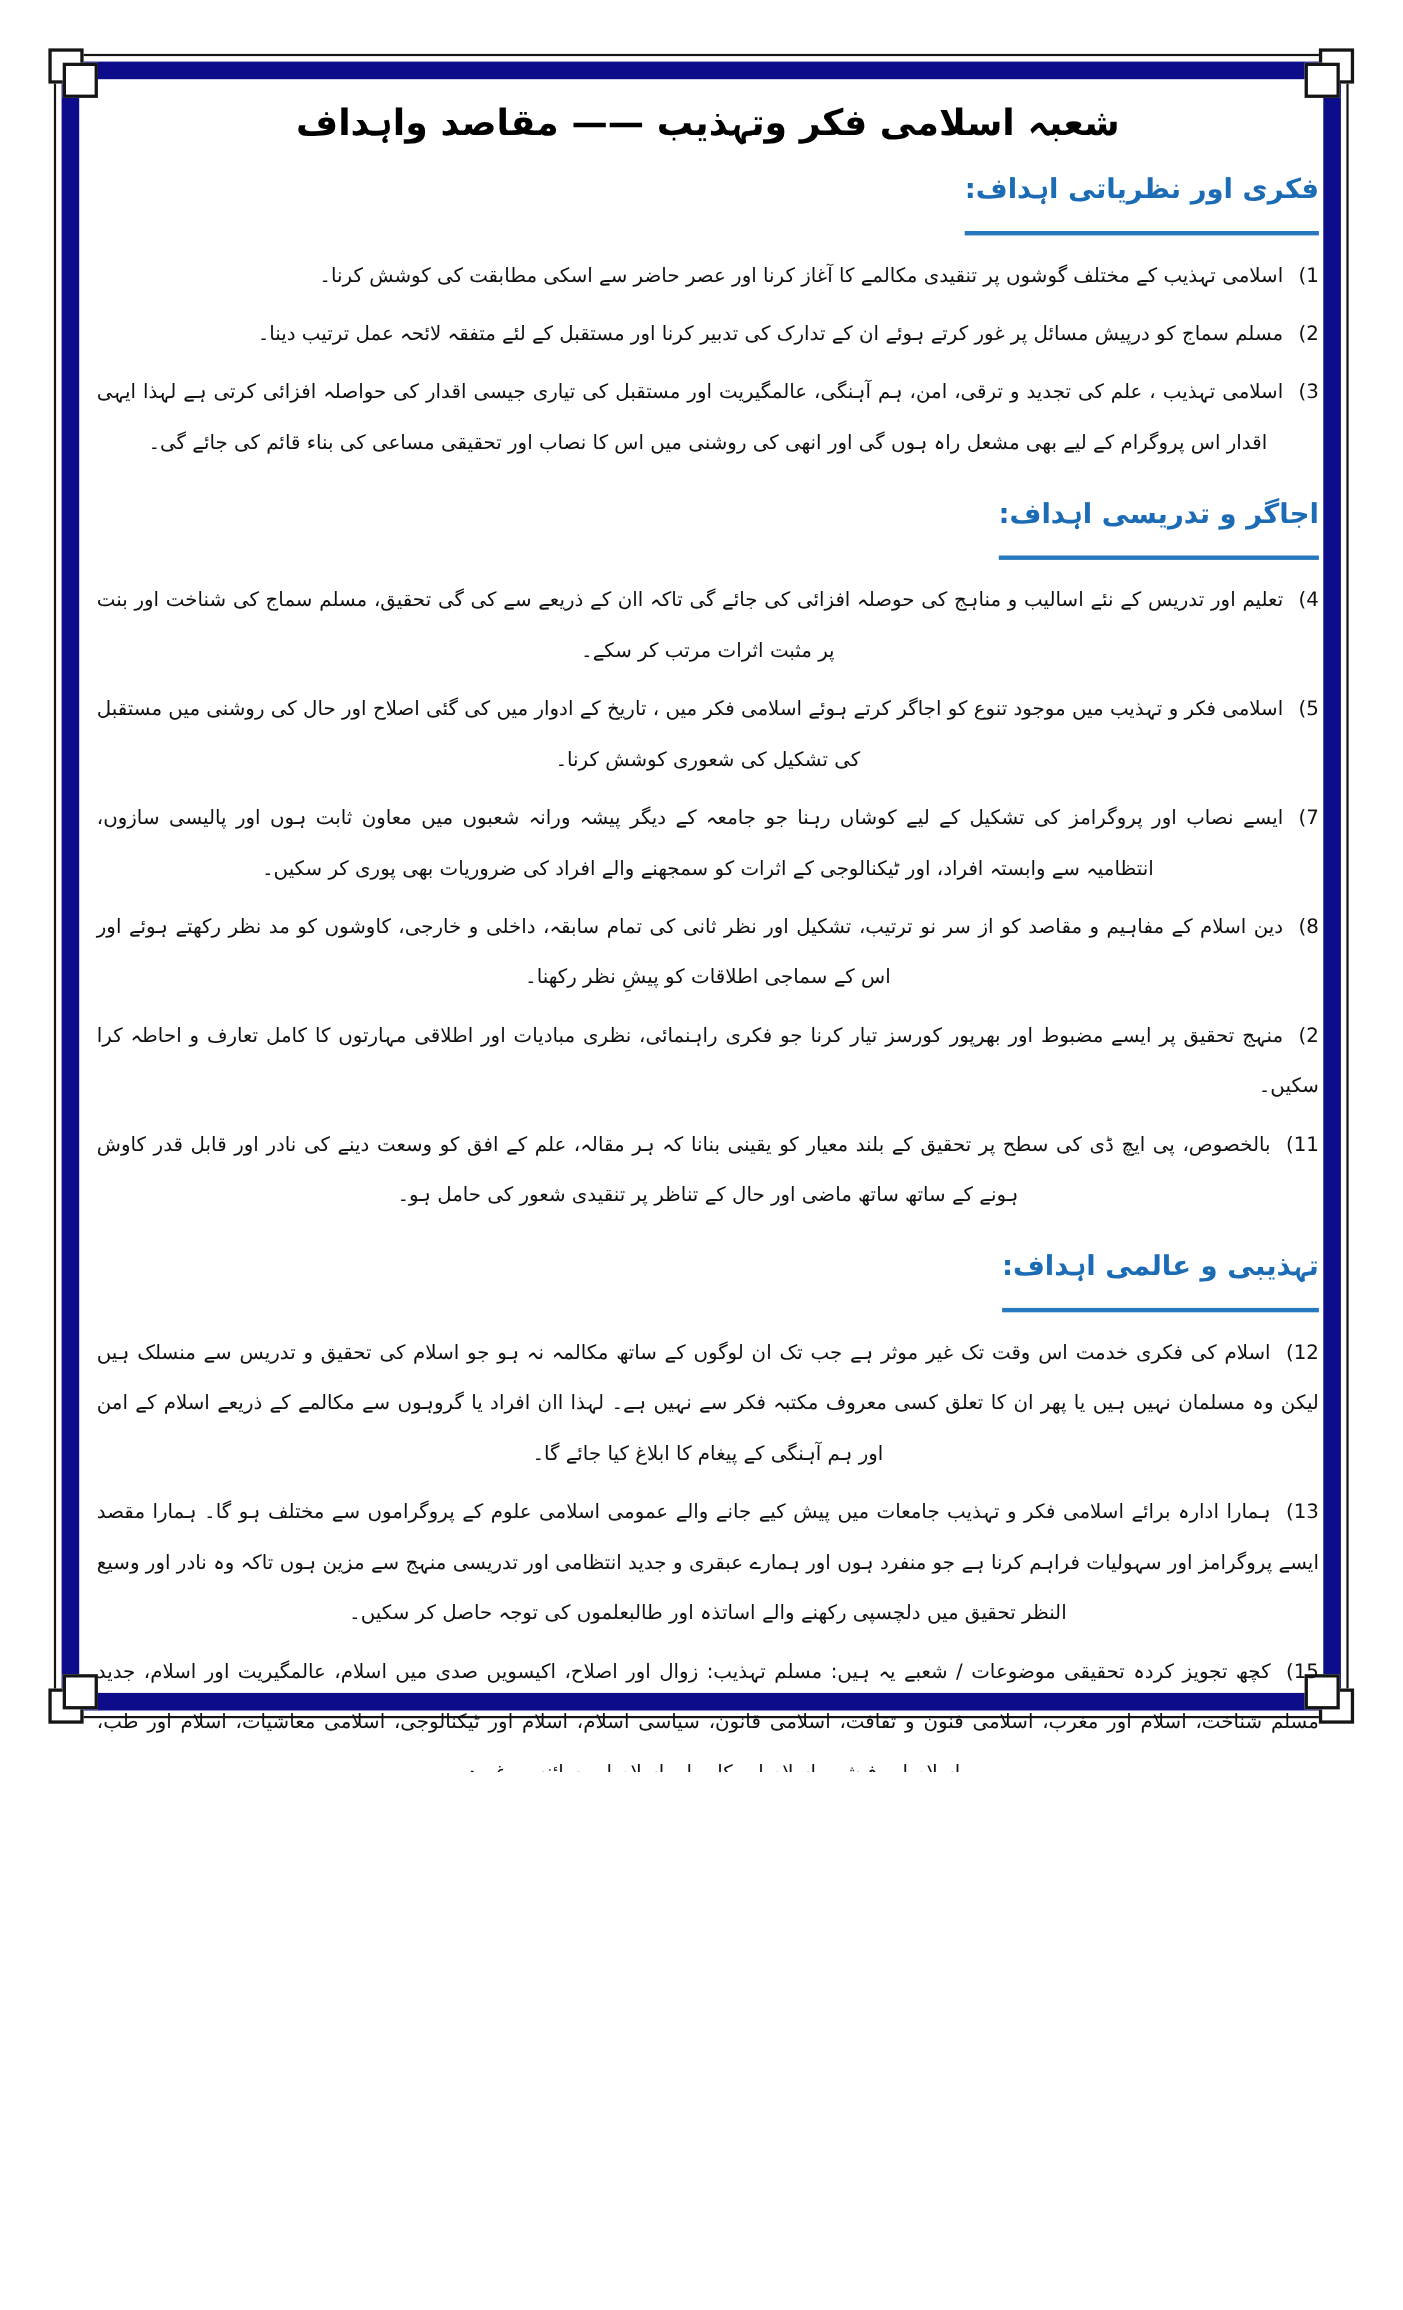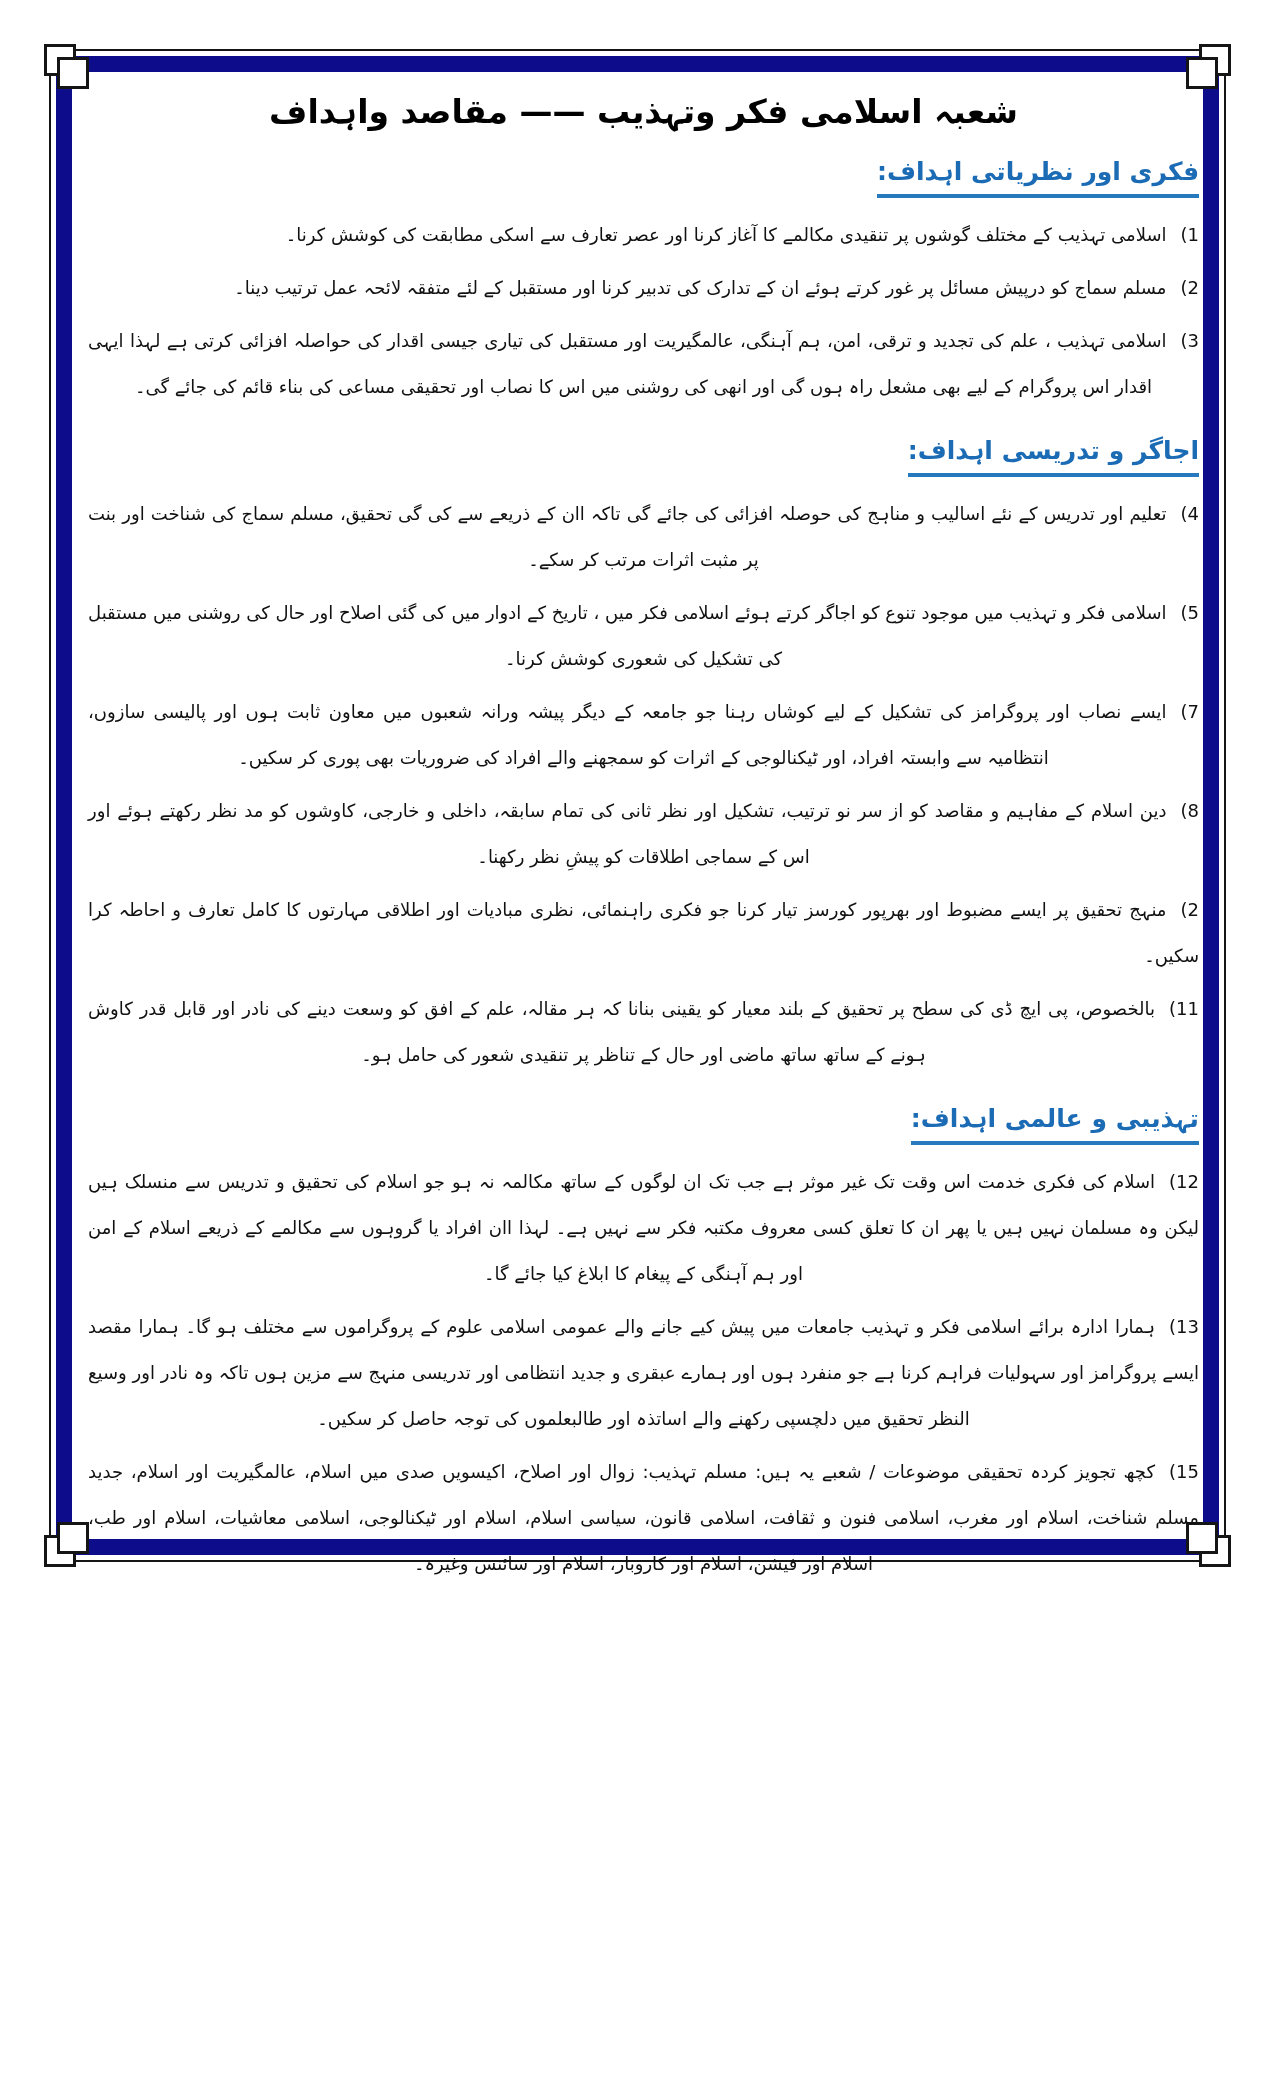--- a/index.html
+++ b/index.html
@@ -40,21 +40,21 @@
     font-size:33px;font-weight:bold;color:#000000;
     letter-spacing:0px;
   }
   .section{margin-top:26px;}
   .sec-heading{
     display:inline-block;
     margin:0 0 14px 0;
     font-size:25px;font-weight:bold;
     color:#1b6bb5;
     border-bottom:4px solid #2679bd;
-    padding-bottom:8px;
+    padding-bottom:24px;
   }
   .item{
     margin:0 0 7px 0;
     font-size:18px;
     line-height:46px;
     text-align:justify;
     text-align-last:center;
   }
   .item.short{text-align-last:right;}
   .item .num{padding-left:14px;white-space:nowrap;}
@@ -104,21 +104,21 @@
   <div class="corner c-bl-b"></div>
   <div class="corner c-br-a"></div>
   <div class="corner c-br-b"></div>
 
   <div class="content">
 
     <h1 class="doc-title">شعبہ اسلامی فکر وتہذیب —— مقاصد واہداف</h1>
 
     <div class="section">
       <h2 class="sec-heading">فکری اور نظریاتی اہداف:</h2>
-      <p class="item short"><span class="num">1)</span><span>اسلامی تہذیب کے مختلف گوشوں پر تنقیدی مکالمے کا آغاز کرنا اور عصر تعارف سے اسکی مطابقت کی کوشش کرنا۔</span></p>
+      <p class="item short"><span class="num">1)</span><span>اسلامی تہذیب کے مختلف گوشوں پر تنقیدی مکالمے کا آغاز کرنا اور عصر حاضر سے اسکی مطابقت کی کوشش کرنا۔</span></p>
       <p class="item short"><span class="num">2)</span><span>مسلم سماج کو درپیش مسائل پر غور کرتے ہوئے ان کے تدارک کی تدبیر کرنا اور مستقبل کے لئے متفقہ لائحہ عمل ترتیب دینا۔</span></p>
       <p class="item"><span class="num">3)</span><span>اسلامی تہذیب ، علم کی تجدید و ترقی، امن، ہم آہنگی، عالمگیریت اور مستقبل کی تیاری جیسی اقدار کی حواصلہ افزائی کرتی ہے لہذا ایہی اقدار اس پروگرام کے لیے بھی مشعل راہ ہوں گی اور انھی کی روشنی میں اس کا نصاب اور تحقیقی مساعی کی بناء قائم کی جائے گی۔</span></p>
     </div>
 
     <div class="section">
       <h2 class="sec-heading">اجاگر و تدریسی اہداف:</h2>
       <p class="item"><span class="num">4)</span><span>تعلیم اور تدریس کے نئے اسالیب و مناہج کی حوصلہ افزائی کی جائے گی تاکہ اان کے ذریعے سے کی گی تحقیق، مسلم سماج کی شناخت اور بنت پر مثبت اثرات مرتب کر سکے۔</span></p>
       <p class="item"><span class="num">5)</span><span>اسلامی فکر و تہذیب میں موجود تنوع کو اجاگر کرتے ہوئے اسلامی فکر میں ، تاریخ کے ادوار میں کی گئی اصلاح اور حال کی روشنی میں مستقبل کی تشکیل کی شعوری کوشش کرنا۔</span></p>
       <p class="item"><span class="num">7)</span><span>ایسے نصاب اور پروگرامز کی تشکیل کے لیے کوشاں رہنا جو جامعہ کے دیگر پیشہ ورانہ شعبوں میں معاون ثابت ہوں اور پالیسی سازوں، انتظامیہ سے وابستہ افراد، اور ٹیکنالوجی کے اثرات کو سمجھنے والے افراد کی ضروریات بھی پوری کر سکیں۔</span></p>
       <p class="item"><span class="num">8)</span><span>دین اسلام کے مفاہیم و مقاصد کو از سر نو ترتیب، تشکیل اور نظر ثانی کی تمام سابقہ، داخلی و خارجی، کاوشوں کو مد نظر رکھتے ہوئے اور اس کے سماجی اطلاقات کو پیشِ نظر رکھنا۔</span></p>

